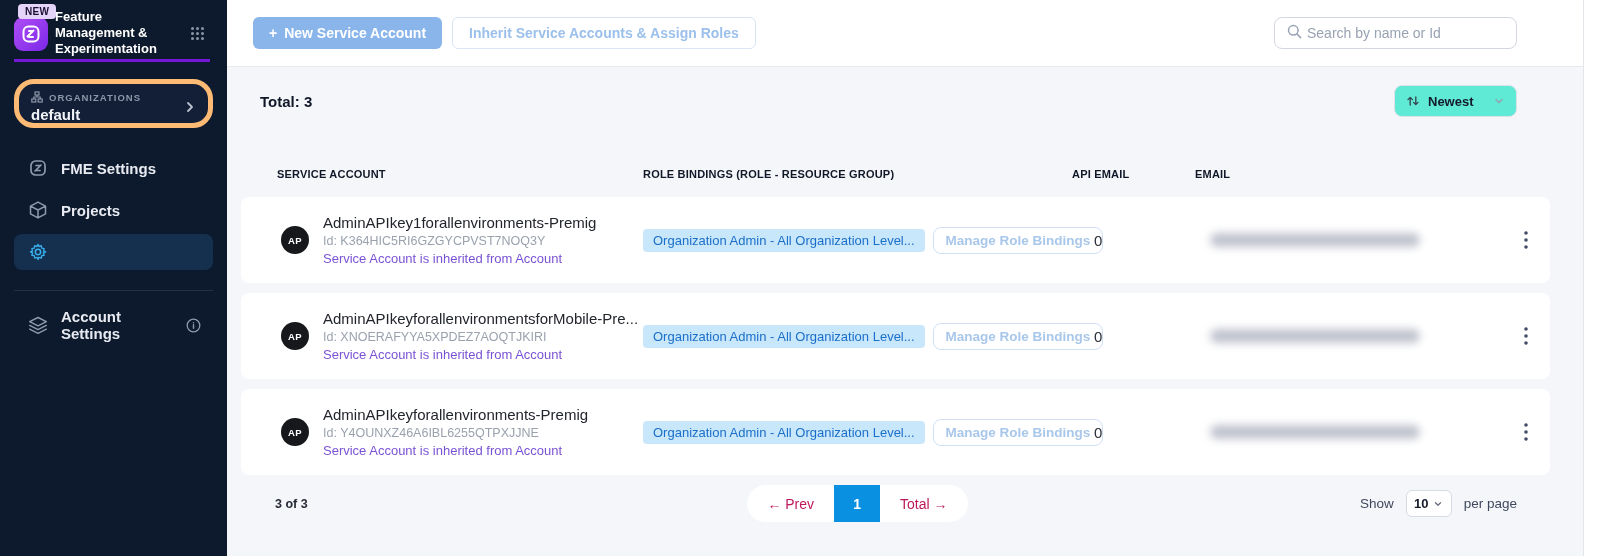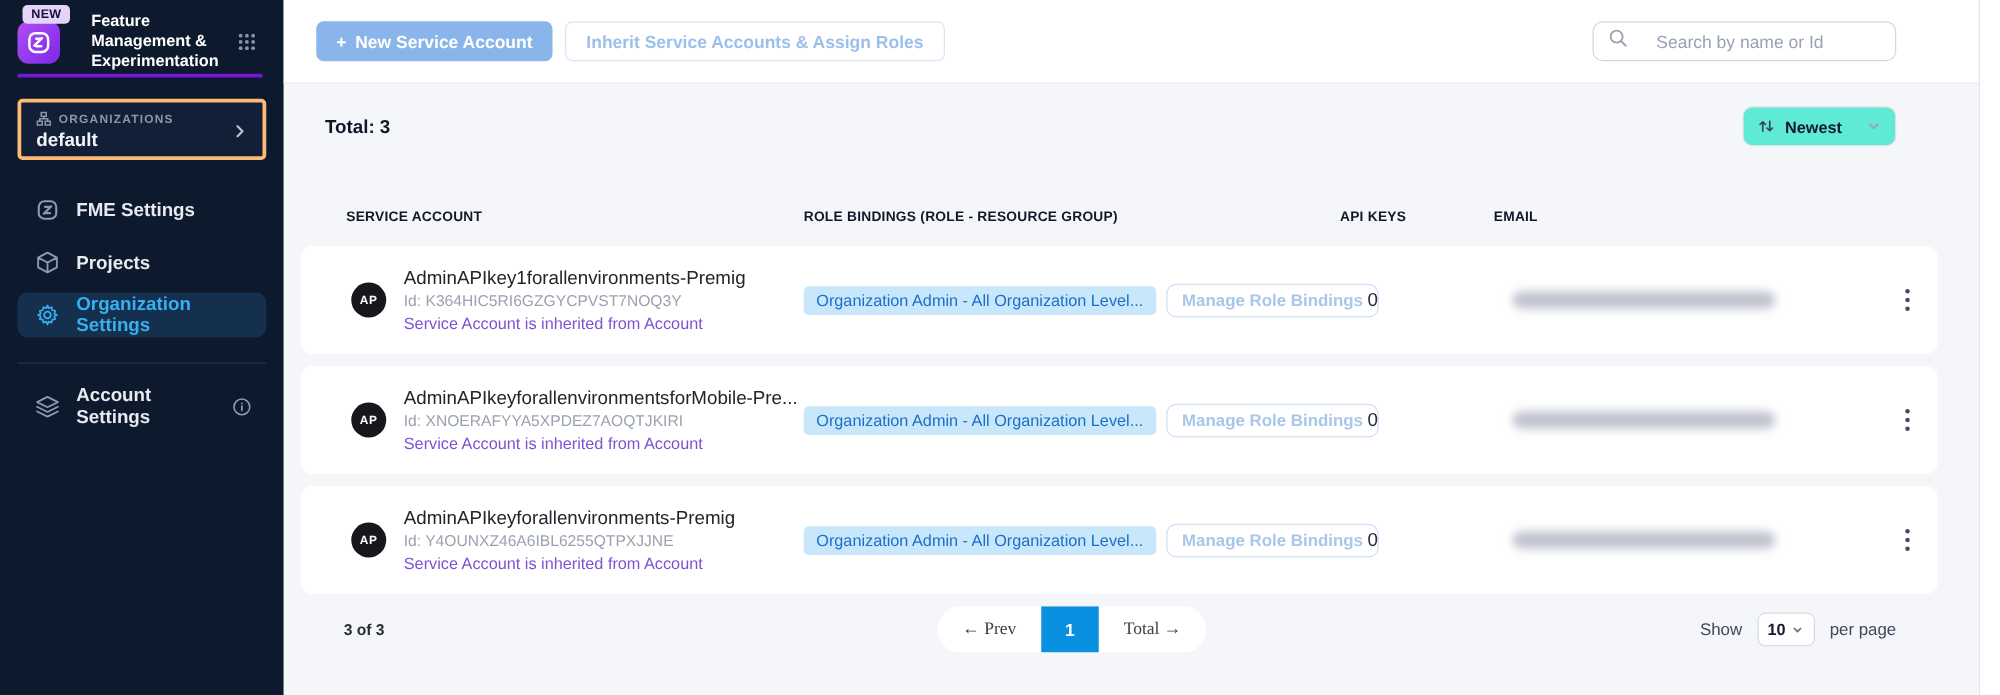--- a/index.html
+++ b/index.html
@@ -8,26 +8,26 @@
   #app { position:relative; width:1600px; height:556px; }
 
   
   .sidebar { position:absolute; left:0; top:0; width:227px; height:556px; background:#0d1a2d; }
   .sb-header { position:relative; height:60px; }
   .new-badge { position:absolute; left:18px; top:4px; background:#e5d4fa; color:#191031;
     font-size:10px; font-weight:bold; padding:2px 7px; border-radius:4px; letter-spacing:.3px; z-index:2;}
   .logo-tile { position:absolute; left:14px; top:17px; width:34px; height:34px; border-radius:9px;
     background:linear-gradient(135deg,#b04ef5,#7c28e8); display:flex; align-items:center; justify-content:center; }
   .sb-title { position:absolute; left:55px; top:9px; width:130px; color:#fff; font-size:13px;
-    font-weight:bold; line-height:16px;margin-left:18px; }
+    font-weight:bold; line-height:16px; }
   .grid-icon { position:absolute; right:22px; top:26px; color:#8b95a8; }
   .purple-rule { position:absolute; left:14px; top:59px; width:196px; height:3px; background:#7517d6; }
 
-  .org-box { margin:19px 14px 0; height:49px; background:#121f36; border:3px solid #fdba74;
-    border-radius:4px; padding:7px 12px 0; position:relative; cursor:pointer; }
+  .org-box { margin:19px 14px 0; height:49px; background:#121f36; border:5px solid #fdba74;
+    border-radius:20px; padding:7px 12px 0; position:relative; cursor:pointer; }
   .org-label-row { display:flex; align-items:center; gap:6px; color:#8d97ab; font-size:9.5px;
     font-weight:bold; letter-spacing:1px; }
   .org-value { color:#f2f4f8; font-size:15px; font-weight:600; margin-top:3px; }
   .org-chevron { position:absolute; right:11px; top:16px; color:#b9c0cd; }
 
   .nav { margin-top:22px; }
   .nav-item { display:flex; align-items:center; gap:13px; height:36px; margin:3px 8px 6px 14px;
     padding:0 0 0 14px; border-radius:8px; color:#e7eaf0; font-size:15px; font-weight:600; cursor:pointer; }
   .nav-item .ic { color:#8e99ad; display:flex; }
   .nav-item.selected { background:#15304e; color:#38b0ef; margin-right:14px; }
@@ -41,21 +41,21 @@
     border-left:1px solid #e3e6eb; }
 
   .toolbar { height:67px; background:#fff; border-bottom:1px solid #e8eaef; display:flex;
     align-items:center; padding:0 66px 0 26px; gap:10px; }
   .btn-primary { height:32px; padding:0 16px; background:#8ab5ea; border:none; border-radius:6px;
     color:#fff; font-size:14px; font-weight:bold; display:flex; align-items:center; gap:7px; cursor:pointer;
     font-family:inherit; }
   .btn-secondary { height:32px; padding:0 16px; background:#fff; border:1.5px solid #d9e5f6;
     border-radius:6px; color:#9cc0ec; font-size:14px; font-weight:bold; cursor:pointer; font-family:inherit; }
   .search-box { margin-left:auto; width:243px; height:32px; background:#fff; border:1px solid #d2d7e0;
-    border-radius:8px; display:flex; align-items:center; gap:23px; padding:0 12px; color:#98a2b3; }
+    border-radius:8px; display:flex; align-items:center; gap:5px; padding:0 12px; color:#98a2b3; }
   .search-box input { border:none; outline:none; flex:1; font-size:14px; color:#333;
     font-family:inherit; background:transparent; }
   .search-box input::placeholder { color:#98a2b3; }
 
   .summary-row { display:flex; align-items:center; margin-top:18px; height:32px; padding:0 66px 0 33px; }
   .total-label { font-size:15px; font-weight:bold; color:#101828; }
   .sort-dd { margin-left:auto; width:123px; height:32px; background:#5eead4; border:1px solid #dde1e9;
     border-radius:8px; display:flex; align-items:center; gap:8px; padding:0 11px; cursor:pointer; }
   .sort-dd .lbl { font-size:13px; color:#15192b; font-weight:600; }
   .sort-dd .chev { margin-left:auto; color:#98a2b3; display:flex; }
@@ -82,22 +82,22 @@
     font-family:inherit; }
   .col-api { padding-left:22px; font-size:15px; color:#2a2e37; }
   .col-email { padding-left:15px; }
   .email-blur { width:210px; height:14px; border-radius:7px; background:#bfc3cd; filter:blur(4px); }
   .col-kebab { display:flex; justify-content:center; cursor:pointer; color:#444d67; }
 
   .pagebar { display:flex; align-items:center; margin-top:8px; padding:0 66px 0 48px; height:37px; }
   .range { font-size:12.5px; font-weight:bold; color:#272b35; width:80px; }
   .pager-zone { flex:1; display:flex; justify-content:center; }
   .pager { display:flex; align-items:center; height:37px; background:#fff; border-radius:19px; overflow:hidden; }
-  .pg-prev,.pg-next { color:#404040; font-size:14px; padding:0 20px; cursor:pointer; background:none;
-    border:none; font-family:Liberation Serif, serif; height:37px; }
+  .pg-prev,.pg-next { color:#be185d; font-size:14px; padding:0 20px; cursor:pointer; background:none;
+    border:none; font-family:Liberation Sans, sans-serif; height:37px; }
   .pg-cur { width:46px; height:37px; background:#0a90e1; color:#fff; font-size:14px; font-weight:bold;
     display:flex; align-items:center; justify-content:center; cursor:pointer; }
   .show-group { display:flex; align-items:center; gap:12px; color:#3f475c; font-size:13.5px; }
   .size-select { width:46px; height:27px; background:#fff; border:1px solid #d6dbe4; border-radius:6px;
     display:flex; align-items:center; justify-content:center; gap:5px; cursor:pointer; }
   .size-select .v { font-size:13px; color:#15192b; font-weight:600; }
   .size-select .chev { color:#6b7280; display:flex; }
 </style>
 </head>
 <body>
@@ -170,21 +170,20 @@
         </span>
         <span>Projects</span>
       </div>
       <div class="nav-item selected">
         <span class="ic">
           <svg width="20" height="20" viewBox="0 0 24 24">
             <circle cx="12" cy="12" r="3.2" fill="none" stroke="currentColor" stroke-width="1.8"></circle>
             <path d="M12 2.8 l1.2 2.6 2.8-.9 .5 2.9 2.9 .5 -.9 2.8 2.6 1.2 -2.6 1.2 .9 2.8 -2.9 .5 -.5 2.9 -2.8 -.9 -1.2 2.6 -1.2 -2.6 -2.8 .9 -.5 -2.9 -2.9 -.5 .9 -2.8 -2.6 -1.2 2.6 -1.2 -.9 -2.8 2.9 -.5 .5 -2.9 2.8 .9 Z" fill="none" stroke="currentColor" stroke-width="1.6" stroke-linejoin="round"></path>
           </svg>
         </span>
-        <span>Organization Settings</span>
       </div>
       <div class="sb-divider"></div>
       <div class="nav-item">
         <span class="ic">
           <svg width="20" height="20" viewBox="0 0 24 24">
             <path d="M12 3 L22 8 12 13 2 8 Z" fill="none" stroke="currentColor" stroke-width="1.7" stroke-linejoin="round"></path>
             <path d="M2 12.5 L12 17.5 22 12.5 M2 17 L12 22 22 17" fill="none" stroke="currentColor" stroke-width="1.7" stroke-linejoin="round" stroke-linecap="round"></path>
           </svg>
         </span>
         <span>Account Settings</span>
@@ -231,21 +230,21 @@
           <svg width="12" height="12" viewBox="0 0 12 12">
               <path d="M3 4.5 l3 3 3-3" fill="none" stroke="currentColor" stroke-width="1.5" stroke-linecap="round" stroke-linejoin="round"></path>
             </svg>
         </span>
       </div>
     </div>
 
     <div class="tgrid thead">
       <span class="th c1">SERVICE ACCOUNT</span>
       <span class="th">ROLE BINDINGS (ROLE - RESOURCE GROUP)</span>
-      <span class="th">API KEYS</span>
+      <span class="th">API EMAIL</span>
       <span class="th">EMAIL</span>
       <span></span>
     </div>
 
     <div class="cards">
 
       <div class="card tgrid">
         <div class="col-sa">
           <div class="avatar">AP</div>
           <div>

